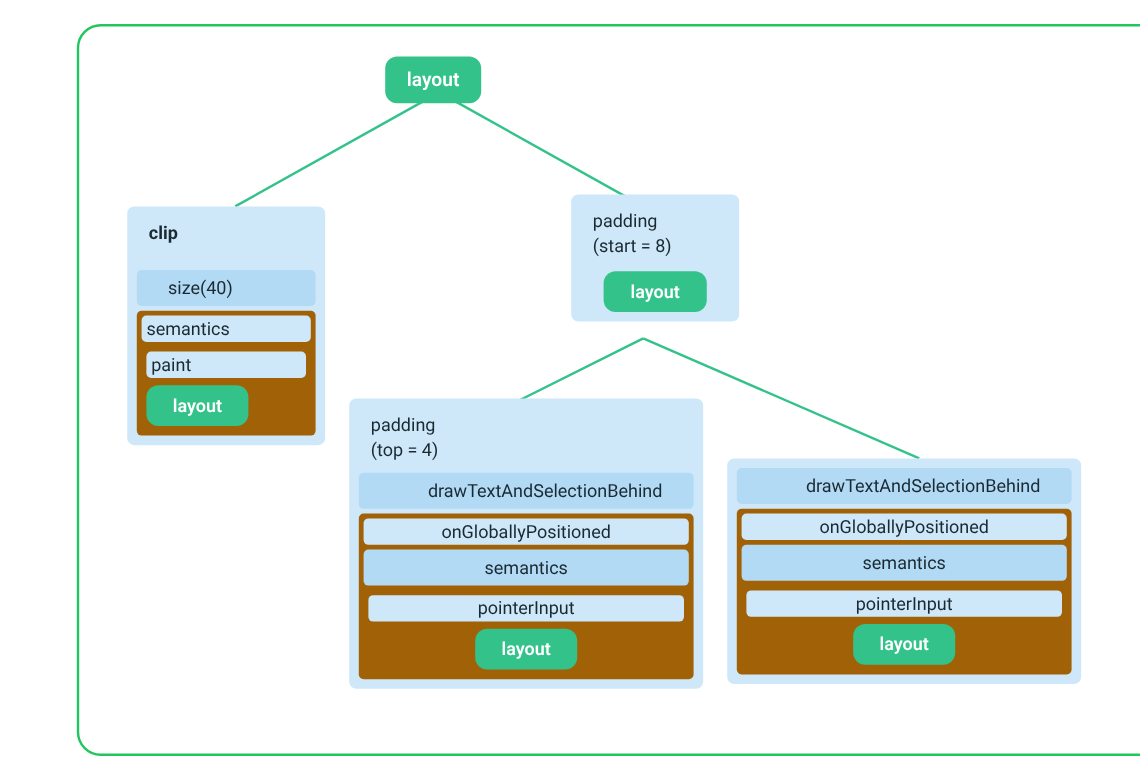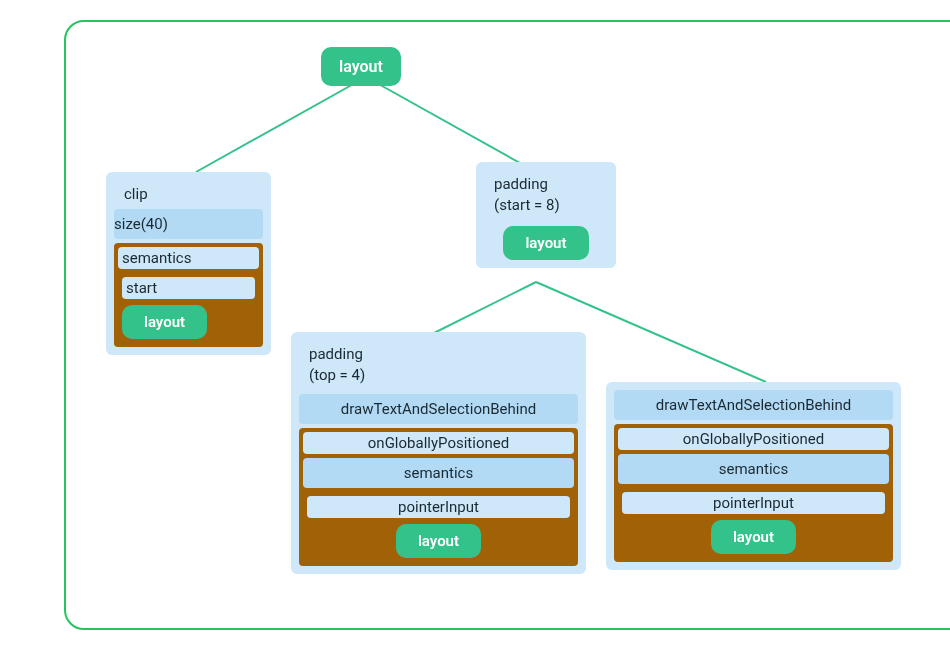--- a/index.html
+++ b/index.html
@@ -41,27 +41,27 @@
   }
   .box {
     background: #cfe8f9;
     border-radius: 6px;
     padding: 8px;
     text-align: center;
   }
   .row {
     background: #b3daf5;
     border-radius: 4px;
-    padding: 6px 0;
+    padding: 6px 26px;
     margin-top: 4px;
     font-size: 15px;
     color: #1a2a33;
     text-align: center;
   }
-  .row.first { margin-top: 0; }
+  .row.first { margin-top: 0; text-align: right; }
   .row.light {
     background: #cfe8f9;
   }
   .nested {
     background: #a16207;
     border-radius: 4px;
     padding: 4px;
     margin-top: 4px;
   }
   .nested > .row { margin-top: 0; }
@@ -91,26 +91,26 @@
     <line x1="300" y1="55" x2="470" y2="150" stroke="#34c28b" stroke-width="2"></line>
     <line x1="470" y1="260" x2="350" y2="320" stroke="#34c28b" stroke-width="2"></line>
     <line x1="470" y1="260" x2="700" y2="360" stroke="#34c28b" stroke-width="2"></line>
   </svg>
 
   <div class="node" style="left:255px; top:25px;">
     <div class="pill-green">layout</div>
   </div>
 
   <div class="node box" style="left:40px; top:150px; width:165px; text-align:left;">
-    <div class="header-text" style="padding-bottom:4px;">clip</div>
+    <div class="header-text" style="padding-bottom:20px;font-weight:bold;">clip</div>
     <div class="row first" style="text-align:left;">size(40)</div>
     <div class="nested">
       <div class="row light" style="text-align:left; padding:2px 4px;">semantics</div>
       <div class="nested">
-        <div class="row light" style="text-align:left; padding:2px 4px;">start</div>
+        <div class="row light" style="text-align:left; padding:2px 4px;">paint</div>
         <div class="pill-green inner" style="margin-left:0;">layout</div>
       </div>
     </div>
   </div>
 
   <div class="node box" style="left:410px; top:140px; width:140px;">
     <div class="header-text" style="white-space:pre-line;"><span>padding
 (start = 8)</span></div>
     <div class="pill-green inner" style="margin-top:2px;">layout</div>
   </div>

